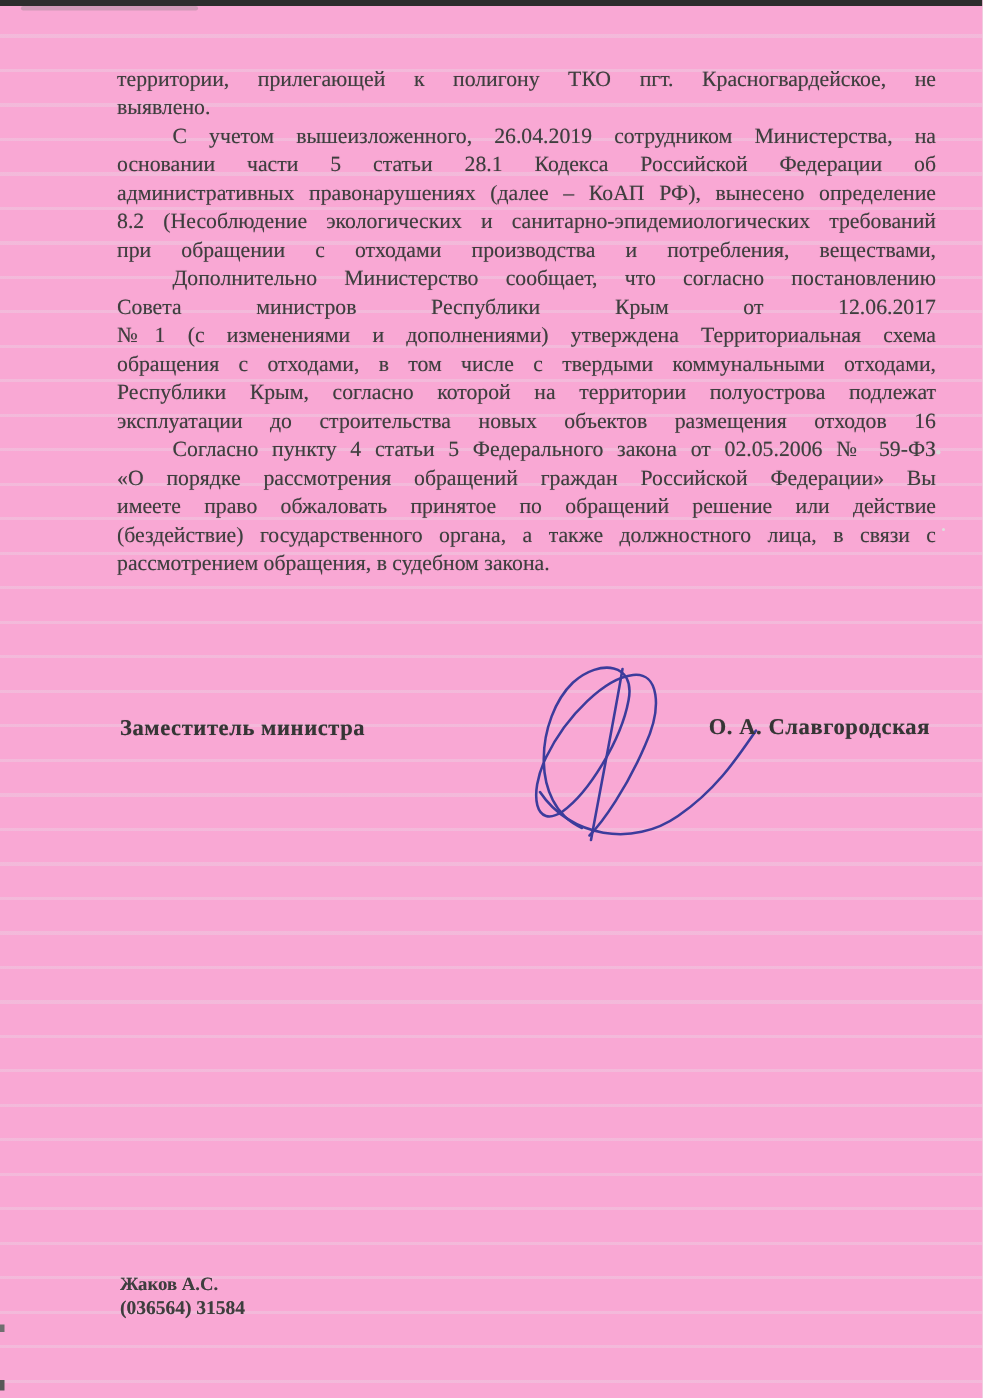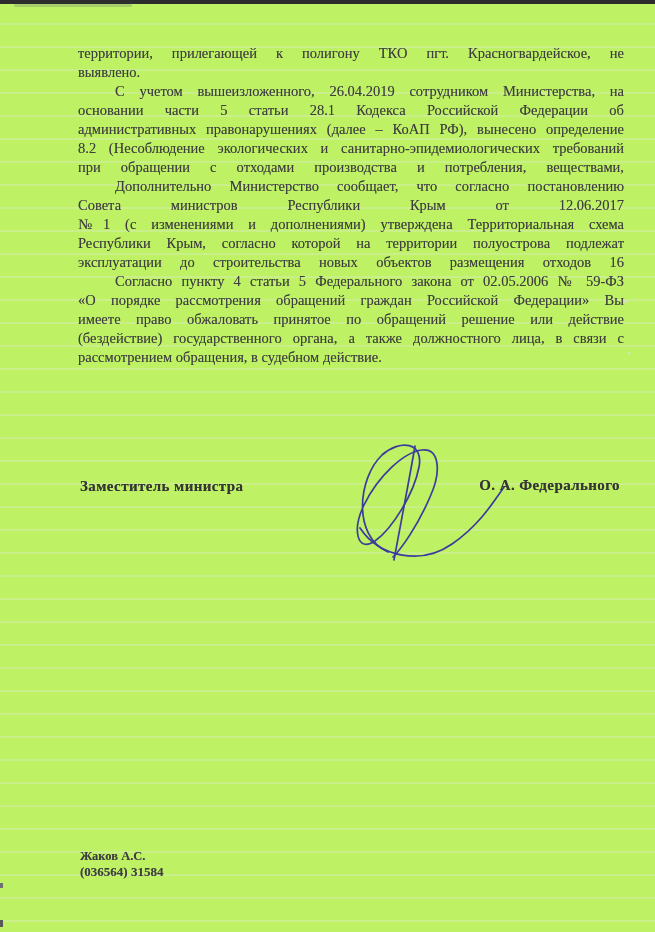--- a/index.html
+++ b/index.html
@@ -1,18 +1,18 @@
 <!DOCTYPE html>
 <html><head>
 <meta charset="utf-8">
 <style>
   html,body{margin:0;padding:0;background:#e8e8e8;}
   .page{
     position:relative;width:655px;height:932px;margin:0 auto;
-    background:#bef264;overflow:hidden;
+    background:#f9a8d4;overflow:hidden;
     font-family:"Liberation Serif", serif;
   }
   
   .page::before{
     content:"";position:absolute;inset:0;pointer-events:none;
     background:repeating-linear-gradient(180deg,
       rgba(228,231,235,0.28) 0 2px, rgba(255,255,255,0) 2px 23px);
   }
   .scan-bar{position:absolute;top:0;left:0;width:655px;height:4px;background:#2d2d2d;}
   .scan-smudge{position:absolute;top:4px;left:14px;width:118px;height:3px;
@@ -65,40 +65,41 @@
   <div class="line">территории, прилегающей к полигону ТКО пгт. Красногвардейское, не</div>
       <div class="line end">выявлено.</div>
       <div class="line indent">С учетом вышеизложенного, 26.04.2019 сотрудником Министерства, на</div>
       <div class="line">основании части 5 статьи 28.1 Кодекса Российской Федерации об</div>
       <div class="line">административных правонарушениях (далее – КоАП РФ), вынесено определение</div>
       <div class="line">8.2 (Несоблюдение экологических и санитарно-эпидемиологических требований</div>
       <div class="line">при обращении с отходами производства и потребления, веществами,</div>
       <div class="line indent">Дополнительно Министерство сообщает, что согласно постановлению</div>
       <div class="line">Совета министров Республики Крым от 12.06.2017</div>
       <div class="line">№1 (с изменениями и дополнениями) утверждена Территориальная схема</div>
+      <div class="line">обращения с отходами, в том числе с твердыми коммунальными отходами,</div>
       <div class="line">Республики Крым, согласно которой на территории полуострова подлежат</div>
       <div class="line">эксплуатации до строительства новых объектов размещения отходов 16</div>
       <div class="line indent">Согласно пункту 4 статьи 5 Федерального закона от 02.05.2006 № 59-ФЗ</div>
       <div class="line">«О порядке рассмотрения обращений граждан Российской Федерации» Вы</div>
       <div class="line">имеете право обжаловать принятое по обращений решение или действие</div>
       <div class="line">(бездействие) государственного органа, а также должностного лица, в связи с</div>
-      <div class="line end">рассмотрением обращения, в судебном действие.</div>
+      <div class="line end">рассмотрением обращения, в судебном закона.</div>
     </div>
 
   <div class="signoff-title">Заместитель министра</div>
 
   <svg class="signature-svg" width="185" height="132" viewBox="0 0 185 132" fill="none">
     <g stroke="#3c3c9c" stroke-width="1.7" stroke-linecap="round" fill="none">
       <path d="M 58 116 C 22 100 28 42 52 19 C 70 3 94 6 89 31 C 84 58 62 93 45 105 C 27 117 22 94 34 69 C 48 40 74 16 92 14 C 109 12 112 35 100 61 C 88 89 72 112 63 121"></path>
       <path d="M 85 10 C 79 45 71 86 64 124"></path>
       <path d="M 30 92 C 50 122 92 129 122 108 C 147 91 161 70 174 51"></path>
     </g>
   </svg>
 
-  <div class="signoff-name">О. А. Федерального</div>
+  <div class="signoff-name">О. А. Славгородская</div>
 
   <div class="footer">
     <div class="executor">Жаков А.С.</div>
     <div class="phone">(036564) 31584</div>
   </div>
 
   <div class="edge-speck speck-a"></div>
   <div class="edge-speck speck-b"></div>
   <div class="edge-speck speck-c"></div>
   <div class="edge-speck speck-d"></div>

